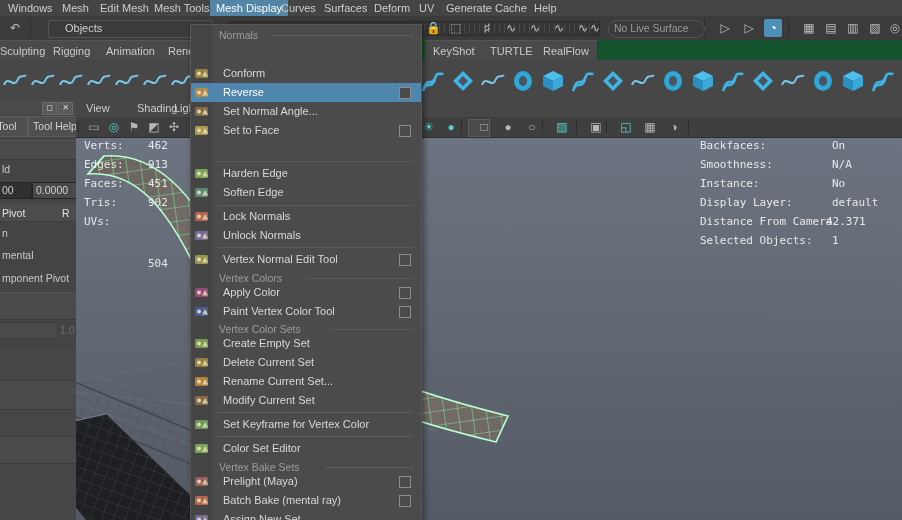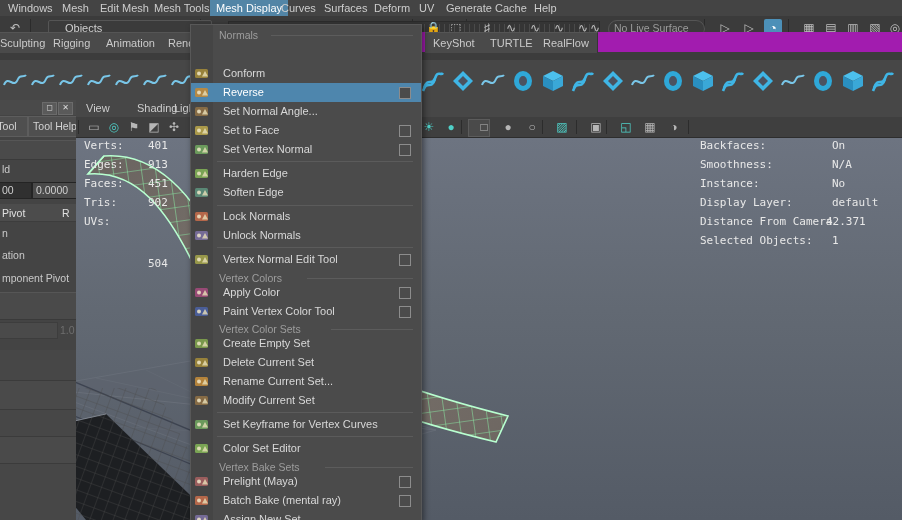--- a/index.html
+++ b/index.html
@@ -27,21 +27,21 @@
   .sl-ico.sel{background:#4c90b8;}
   #objfield{position:absolute;left:48px;top:4px;width:146px;height:16px;background:#3b3b3b;
      border:1px solid #555;border-radius:2px;color:#cfcfcf;font-size:11px;line-height:15px;padding-left:16px;}
   #objdot{position:absolute;left:52px;top:10px;width:4px;height:4px;background:#999;border-radius:50%;}
   #livefield{position:absolute;left:608px;top:4px;width:90px;height:16px;background:#3b3b3b;
      border:1px solid #555;border-radius:9px;color:#9b9b9b;font-size:10.5px;line-height:15px;padding-left:5px;}
   #inputbar{position:absolute;left:228px;top:5px;width:370px;height:13px;background:#353535;border:1px solid #2c2c2c;}
   #inputbar .tick{position:absolute;top:2px;width:1px;height:9px;background:#4a4a4a;}
 
   
-  #shelftabs{position:absolute;left:0;top:32px;width:902px;height:20px;background:#a21caf;}
+  #shelftabs{position:absolute;left:0;top:40px;width:902px;height:20px;background:#14532d;}
   .shtab{position:absolute;top:0;height:20px;line-height:20px;padding:0 8px;font-size:11px;color:#cacaca;
      background:#4a4a4a;border-right:1px solid #363636;border-top:1px solid #555;}
   .shbracket{position:absolute;top:2px;font-size:14px;color:#57d957;font-weight:bold;}
 
   
   #shelfrow{position:absolute;left:0;top:60px;width:902px;height:40px;background:#474747;
     border-bottom:1px solid #313131;}
   .shelficon{position:absolute;top:8px;width:26px;height:26px;}
 
   
@@ -332,21 +332,21 @@
   <div class="lp-sec" style="top:40px;height:18px;"></div>
   <div class="lp-lab" style="left:2px;top:63px;">ld</div>
   <div class="lp-fieldbox" style="left:-18px;top:82px;width:48px;"></div>
   <div class="lp-fieldtxt" style="left:2px;top:84px;">00</div>
   <div class="lp-fieldbox" style="left:32px;top:82px;width:52px;background:#4a4a4a;"></div>
   <div class="lp-fieldtxt" style="left:36px;top:84px;">0.0000</div>
   <div class="lp-rowbg" style="top:104px;"></div>
   <div class="lp-lab" style="left:2px;top:107px;color:#e0e0e0;">Pivot</div>
   <div class="lp-lab" style="left:62px;top:107px;color:#e0e0e0;">R</div>
   <div class="lp-lab" style="left:2px;top:127px;">n</div>
-  <div class="lp-lab" style="left:2px;top:149px;">ation</div>
+  <div class="lp-lab" style="left:2px;top:149px;">mental</div>
   <div class="lp-lab" style="left:2px;top:172px;">mponent Pivot</div>
   <div class="lp-sec" style="top:192px;height:26px;"></div>
   <div class="lp-fieldbox" style="left:-6px;top:222px;width:62px;background:#4a4a4a;border-color:#3d3d3d;"></div>
   <div class="lp-fieldtxt" style="left:60px;top:224px;color:#6e6e6e;">1.0</div>
   <div class="lp-slot" style="top:250px;height:30px;"></div>
   <div class="lp-slot" style="top:281px;height:28px;background:#4a4a4a;"></div>
   <div class="lp-slot" style="top:310px;height:26px;"></div>
   <div class="lp-slot" style="top:337px;height:26px;background:#4a4a4a;"></div>
   <div class="lp-slot" style="top:364px;height:56px;"></div>
 </div>
@@ -462,21 +462,21 @@
 
         <polygon points="243,438 275,432 243,447" fill="#f2dd12" stroke="#b9a800" stroke-width="0.7" transform="translate(0,-38)"></polygon>
 
         <ellipse cx="218" cy="422" rx="15" ry="9" fill="#2ee02e" stroke="#17a017" stroke-width="0.7"></ellipse>
       </g>
     </svg>
 
     
     <div id="hud-left">
         <div class="hud" style="left: 8px; top: 1px;">Verts:</div>
-        <div class="hud" style="left: 72px; top: 1px;">401</div>
+        <div class="hud" style="left: 72px; top: 1px;">462</div>
         <div class="hud" style="left: 8px; top: 20px;">Edges:</div>
         <div class="hud" style="left: 72px; top: 20px;">913</div>
         <div class="hud" style="left: 8px; top: 39px;">Faces:</div>
         <div class="hud" style="left: 72px; top: 39px;">451</div>
         <div class="hud" style="left: 8px; top: 58px;">Tris:</div>
         <div class="hud" style="left: 72px; top: 58px;">902</div>
         <div class="hud" style="left: 8px; top: 77px;">UVs:</div>
         <div class="hud" style="left: 72px; top: 91px; margin-top: 28px;">504</div>
       </div>
     
@@ -530,29 +530,20 @@
     </div>
     <div class="dd-item" style="top: 96px;">
       <div class="dd-ico"><svg width="15" height="13" viewBox="0 0 15 13">
           <rect x="1" y="2" width="13" height="9" rx="1.5" fill="#b5a24a" opacity="0.9"></rect>
           <circle cx="5" cy="6.5" r="2" fill="#efe6c8" opacity="0.85"></circle>
           <path d="M8 9.5 L11 4 L14 9.5 Z" fill="#e8e0b8" opacity="0.8"></path>
         </svg></div>
       <div class="lbl">Set to Face</div>
       <div class="dd-chk"></div>
     </div>
-    <div class="dd-item" style="top: 115px;">
-      <div class="dd-ico"><svg width="15" height="13" viewBox="0 0 15 13">
-          <rect x="1" y="2" width="13" height="9" rx="1.5" fill="#6fa35e" opacity="0.9"></rect>
-          <circle cx="5" cy="6.5" r="2" fill="#efe6c8" opacity="0.85"></circle>
-          <path d="M8 9.5 L11 4 L14 9.5 Z" fill="#e8e0b8" opacity="0.8"></path>
-        </svg></div>
-      <div class="lbl">Set Vertex Normal</div>
-      <div class="dd-chk"></div>
-    </div>
     <div class="dd-div" style="top: 136px;"></div>
     <div class="dd-item" style="top: 139px;">
       <div class="dd-ico"><svg width="15" height="13" viewBox="0 0 15 13">
           <rect x="1" y="2" width="13" height="9" rx="1.5" fill="#7fae55" opacity="0.9"></rect>
           <circle cx="5" cy="6.5" r="2" fill="#efe6c8" opacity="0.85"></circle>
           <path d="M8 9.5 L11 4 L14 9.5 Z" fill="#e8e0b8" opacity="0.8"></path>
         </svg></div>
       <div class="lbl">Harden Edge</div>
     </div>
     <div class="dd-item" style="top: 158px;">
@@ -649,21 +640,21 @@
         </svg></div>
       <div class="lbl">Modify Current Set</div>
     </div>
     <div class="dd-div" style="top: 387px;"></div>
     <div class="dd-item" style="top: 390px;">
       <div class="dd-ico"><svg width="15" height="13" viewBox="0 0 15 13">
           <rect x="1" y="2" width="13" height="9" rx="1.5" fill="#6fa35e" opacity="0.9"></rect>
           <circle cx="5" cy="6.5" r="2" fill="#efe6c8" opacity="0.85"></circle>
           <path d="M8 9.5 L11 4 L14 9.5 Z" fill="#e8e0b8" opacity="0.8"></path>
         </svg></div>
-      <div class="lbl">Set Keyframe for Vertex Curves</div>
+      <div class="lbl">Set Keyframe for Vertex Color</div>
     </div>
     <div class="dd-div" style="top: 411px;"></div>
     <div class="dd-item" style="top: 414px;">
       <div class="dd-ico"><svg width="15" height="13" viewBox="0 0 15 13">
           <rect x="1" y="2" width="13" height="9" rx="1.5" fill="#7fae55" opacity="0.9"></rect>
           <circle cx="5" cy="6.5" r="2" fill="#efe6c8" opacity="0.85"></circle>
           <path d="M8 9.5 L11 4 L14 9.5 Z" fill="#e8e0b8" opacity="0.8"></path>
         </svg></div>
       <div class="lbl">Color Set Editor</div>
     </div>

